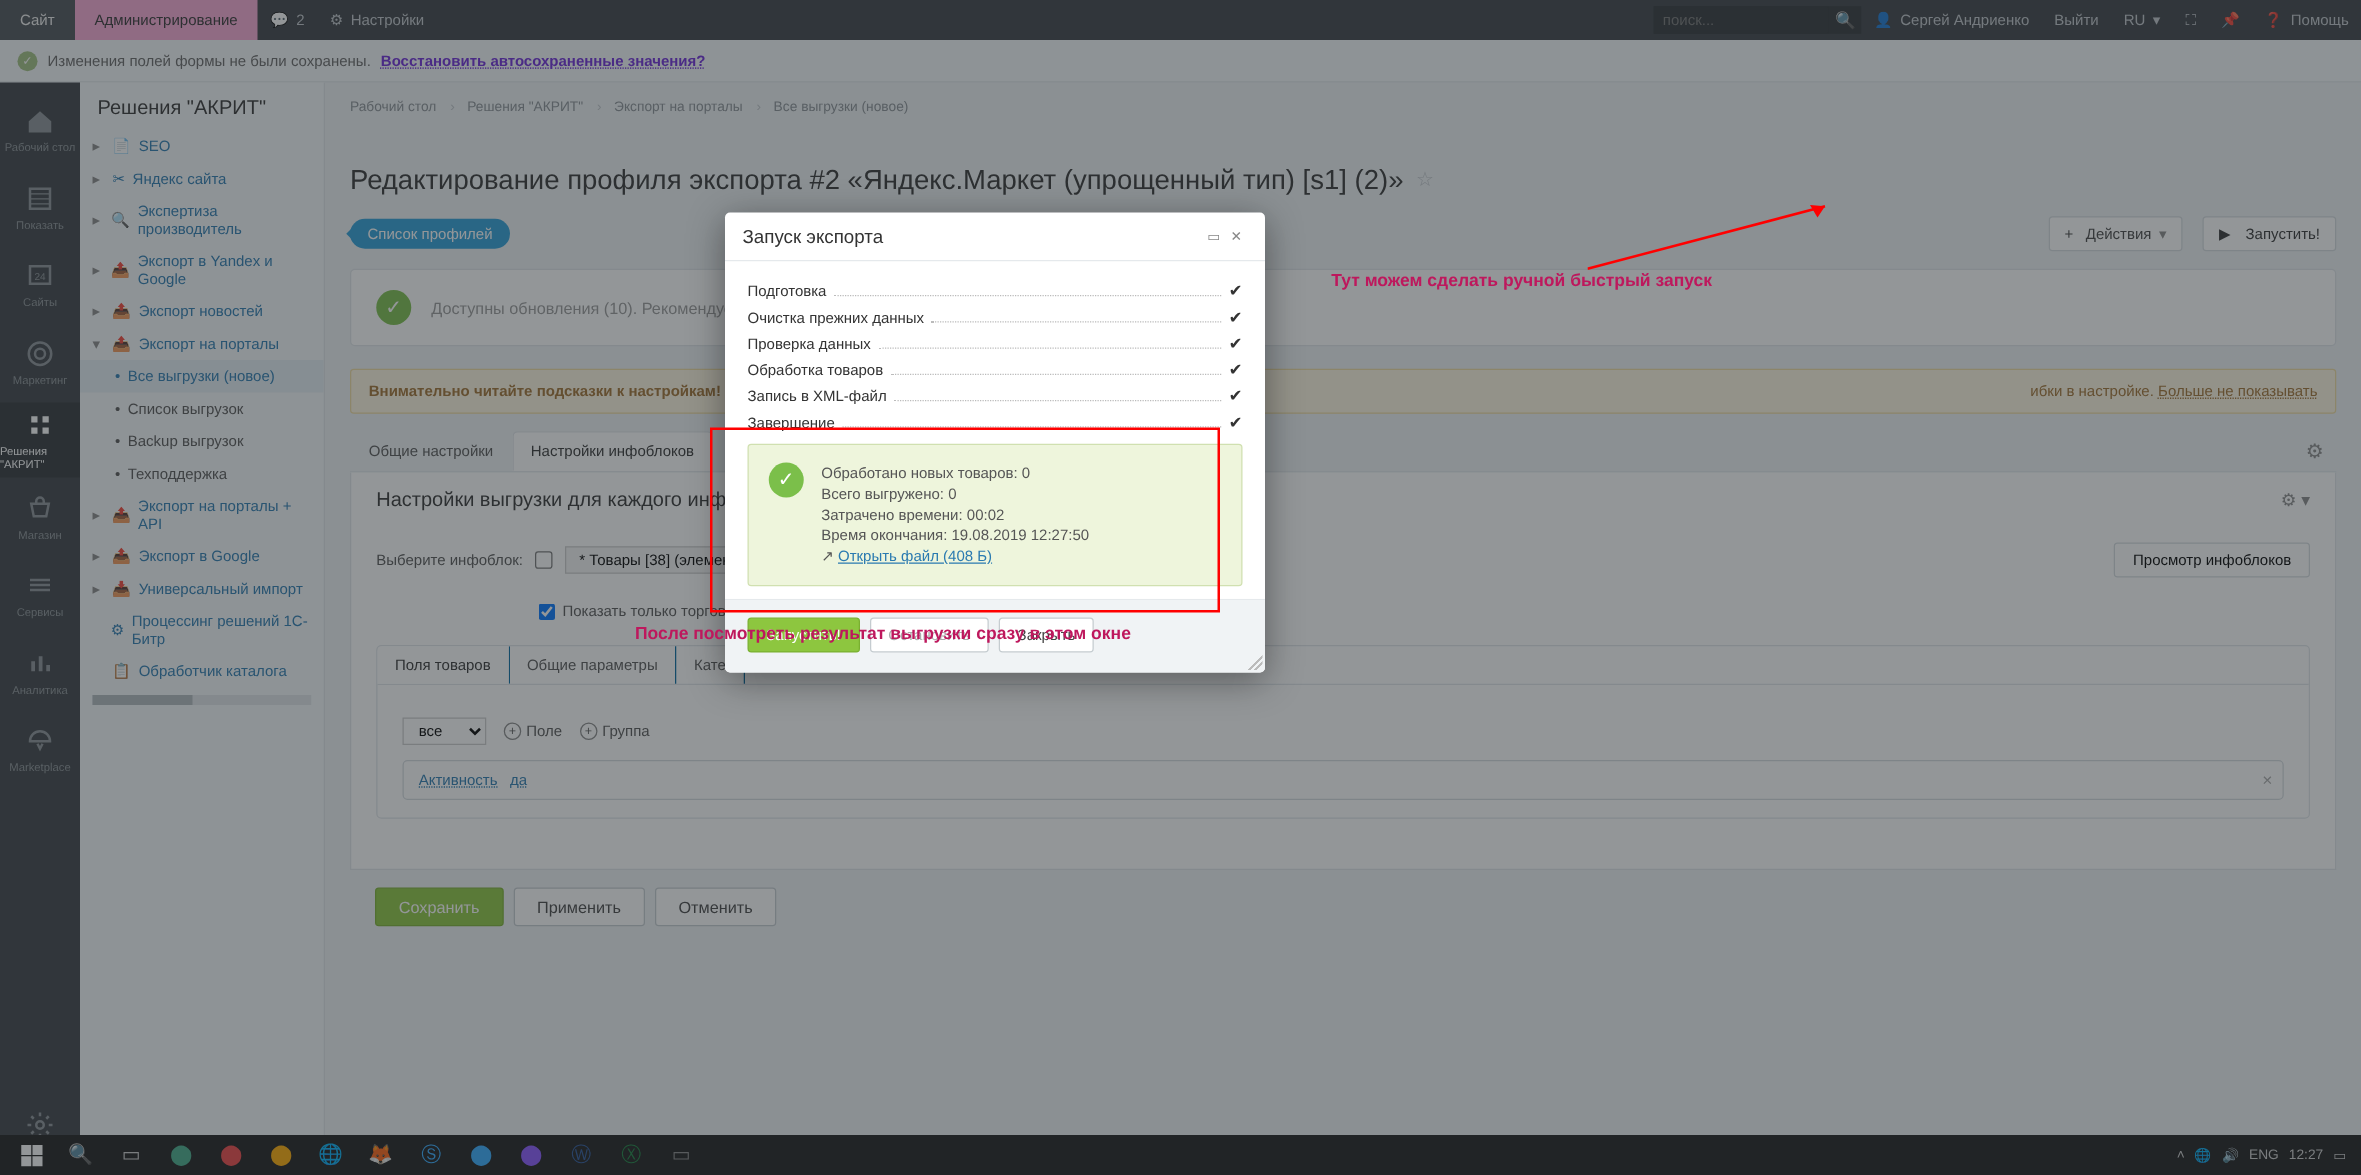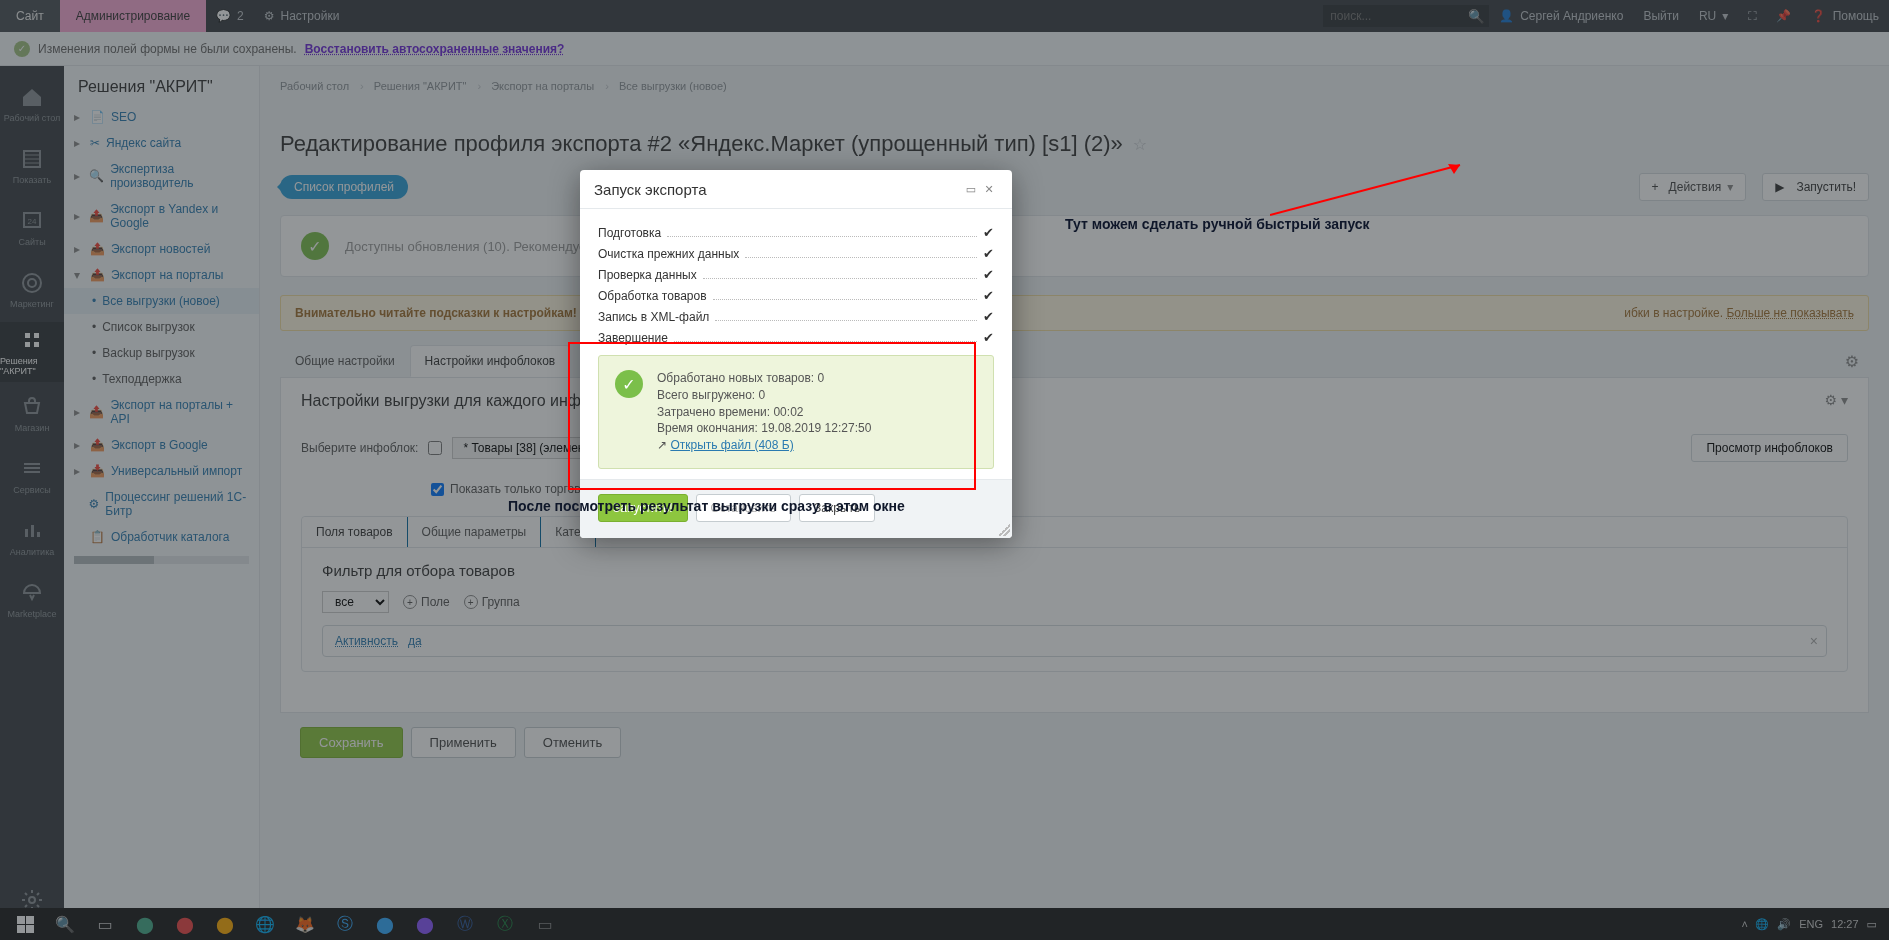--- a/index.html
+++ b/index.html
@@ -120,21 +120,21 @@
 .resultbox .rtxt { font-size:12px; color:#555; line-height:1.4; }
 .resultbox .rtxt a { color:#2a7ab0; text-decoration:underline; }
 .mfoot { padding: 14px 18px 16px; border-top:1px solid #e5e9ec; display:flex; gap:8px; background:#f0f3f5; border-radius:0 0 4px 4px; }
 .mfoot .btn { padding: 6px 14px; font-size:12px; border-radius:3px; border:1px solid #c5ccd0; background:#fff; color:#444; }
 .mfoot .btn.run { background:#8dc63f; border-color:#7ab030; color:#fff; }
 .mfoot .btn.stop { color:#aaa; }
 .modal .resize { position:absolute; right:2px; bottom:2px; width:12px; height:12px; background: linear-gradient(135deg, transparent 50%, #bbb 50%, #bbb 60%, transparent 60%, transparent 70%, #bbb 70%, #bbb 80%, transparent 80%); cursor:nwse-resize; }
 
 
 .redbox { position: fixed; border: 2px solid #f00; z-index: 70; pointer-events:none; }
-.redtxt { position: fixed; color: #0f172a; font-weight: bold; font-size: 14px; z-index: 70; pointer-events:none; }
+.redtxt { position: fixed; color: #be185d; font-weight: bold; font-size: 14px; z-index: 70; pointer-events:none; }
 .arrow { position: fixed; z-index: 70; pointer-events:none; }
 
 
 .taskbar { position: fixed; bottom: 0; left: 0; right: 0; height: 32px; background: #1a1a1a; display:flex; align-items:center; padding: 0 6px; gap: 2px; }
 .taskbar .tbtn { width: 38px; height: 32px; display:flex; align-items:center; justify-content:center; color:#ccc; }
 .taskbar .spacer { flex:1; }
 .taskbar .tray { display:flex; align-items:center; gap:8px; color:#ccc; font-size:11px; padding-right: 6px; }
 .winlogo { display:grid; grid-template-columns: 8px 8px; grid-template-rows: 8px 8px; gap:1px; }
 .winlogo span { background:#fff; }
 </style>
@@ -339,21 +339,20 @@
           <span>Показать только торговы</span>
         </div>
 
         <div class="inner">
           <div class="innertabs">
             <div class="itab active">Поля товаров</div>
             <div class="itab">Общие параметры</div>
             <div class="itab">Кате</div>
           </div>
           <div class="innerbody">
-            <h3>Фильтр для отбора товаров</h3>
             <div class="filterctrl">
               <select><option>все</option></select>
               <div class="addbtn">
                   <span class="circ">+</span>
                   <span>Поле</span>
                 </div>
               <div class="addbtn">
                   <span class="circ">+</span>
                   <span>Группа</span>
                 </div>

